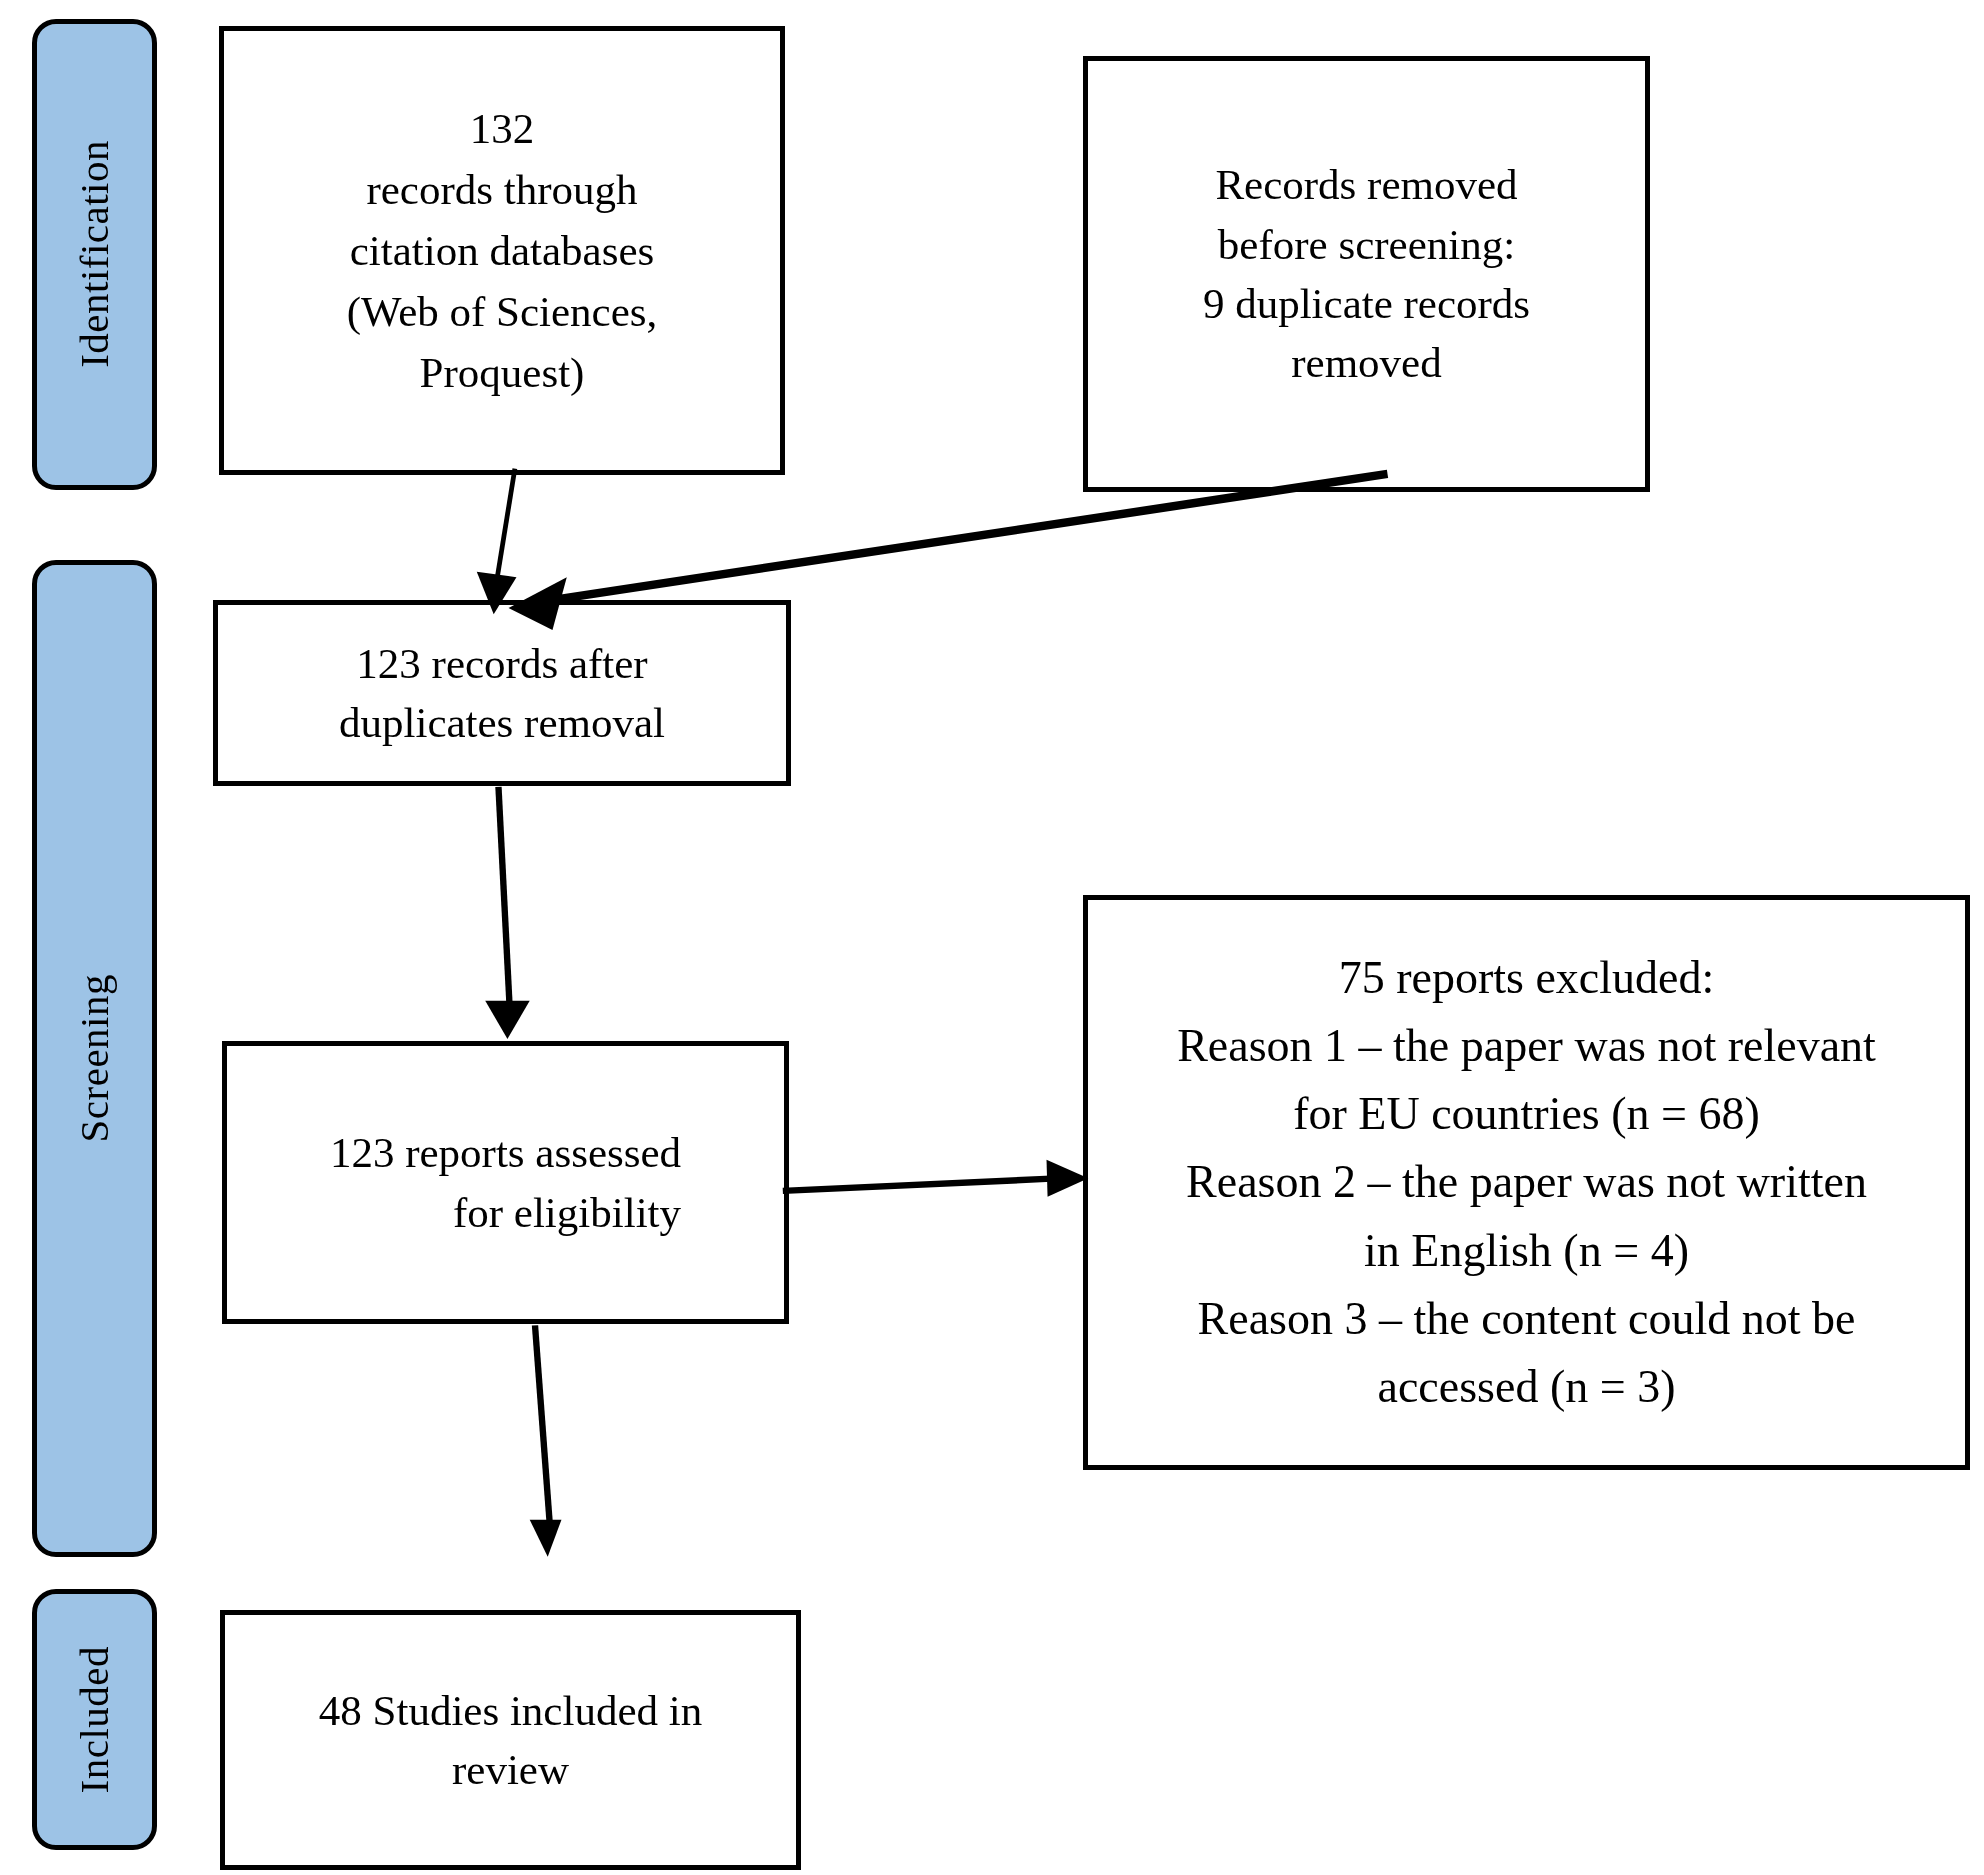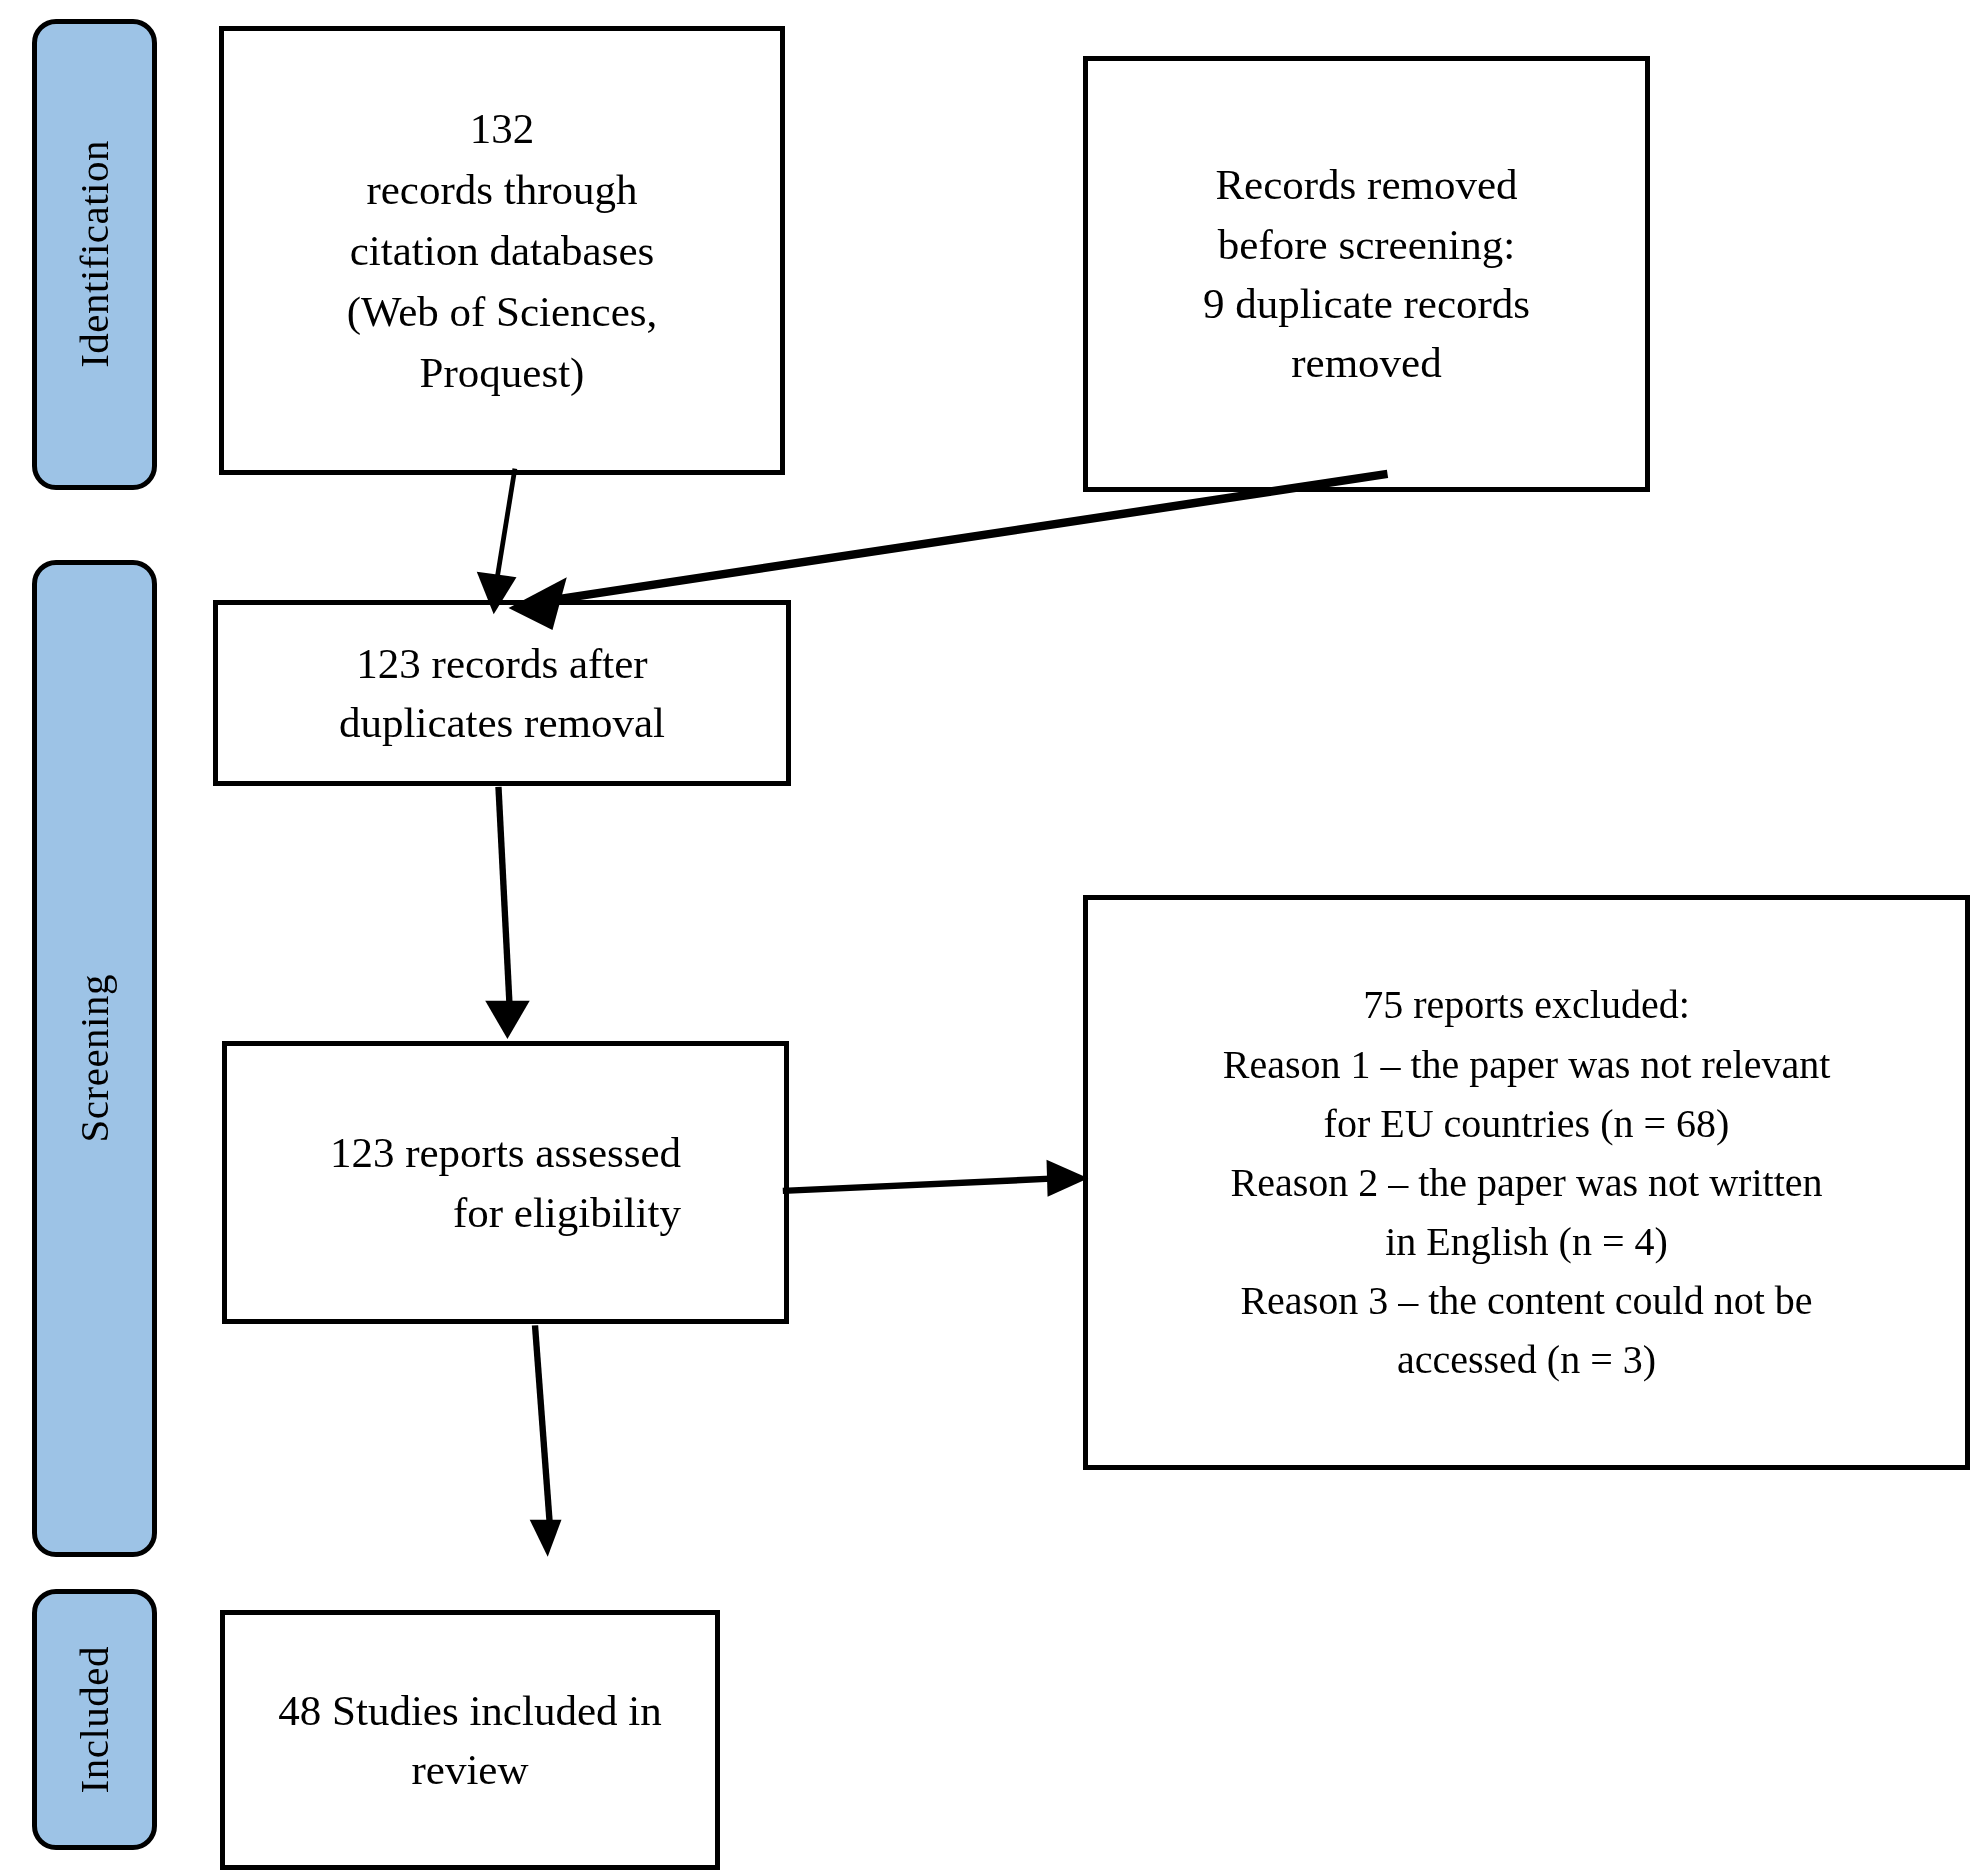--- a/index.html
+++ b/index.html
@@ -48,21 +48,21 @@
     text-align: center;
   }
   .flow-box .box-text {
     font-size: 43px;
     line-height: 1.38;
     color: #000000;
     padding: 0 12.7px;
     white-space: pre-line;
   }
   #box-identification-records .box-text { line-height: 1.42; }
-  #box-reports-excluded .box-text { font-size: 40px; line-height: 1.48; }
+  #box-reports-excluded .box-text { font-size: 46px; line-height: 1.48; }
   
   #connectors {
     position: absolute;
     left: 0;
     top: 0;
     width: 1985px;
     height: 1875px;
     pointer-events: none;
   }
 </style>
@@ -111,21 +111,21 @@
   <div class="flow-box" id="box-reports-excluded" style="left:1083px; top:895px; width:887px; height:575px;">
     <div class="box-text">75 reports excluded:
 Reason 1 – the paper was not relevant
 for EU countries (n = 68)
 Reason 2 – the paper was not written
 in English (n = 4)
 Reason 3 – the content could not be
 accessed (n = 3)</div>
   </div>
 
-  <div class="flow-box" id="box-studies-included" style="left:220px; top:1610px; width:500px; height:260px;">
+  <div class="flow-box" id="box-studies-included" style="left:220px; top:1610px; width:581px; height:260px;">
     <div class="box-text">48 Studies included in
 review</div>
   </div>
 
   <svg id="connectors" viewBox="0 0 3748 3541" xmlns="http://www.w3.org/2000/svg">
 
     <g>
       <path d="M 972 885 L 938 1095" stroke="#000000" stroke-width="9" fill="none"></path>
       <polygon points="900,1080 975,1090 932,1160" fill="#000000"></polygon>
     </g>

